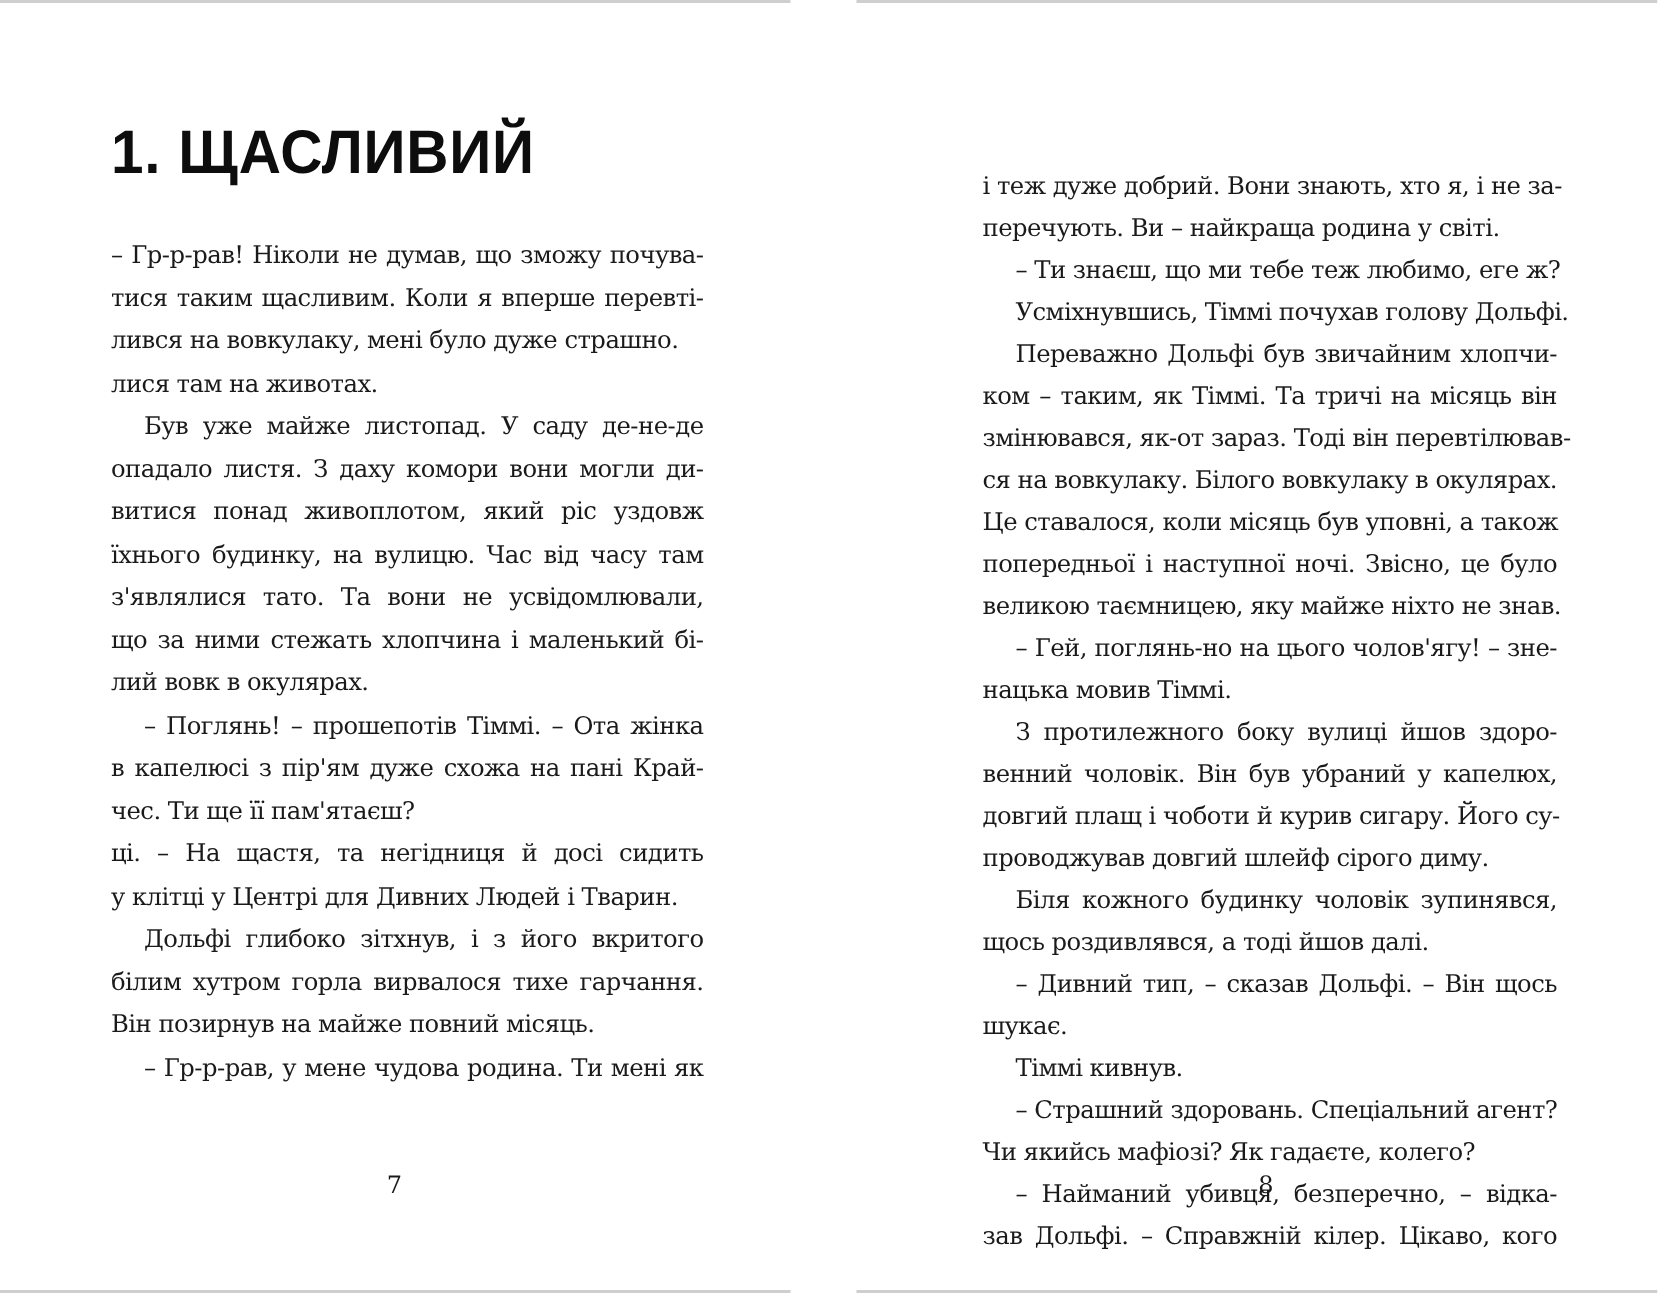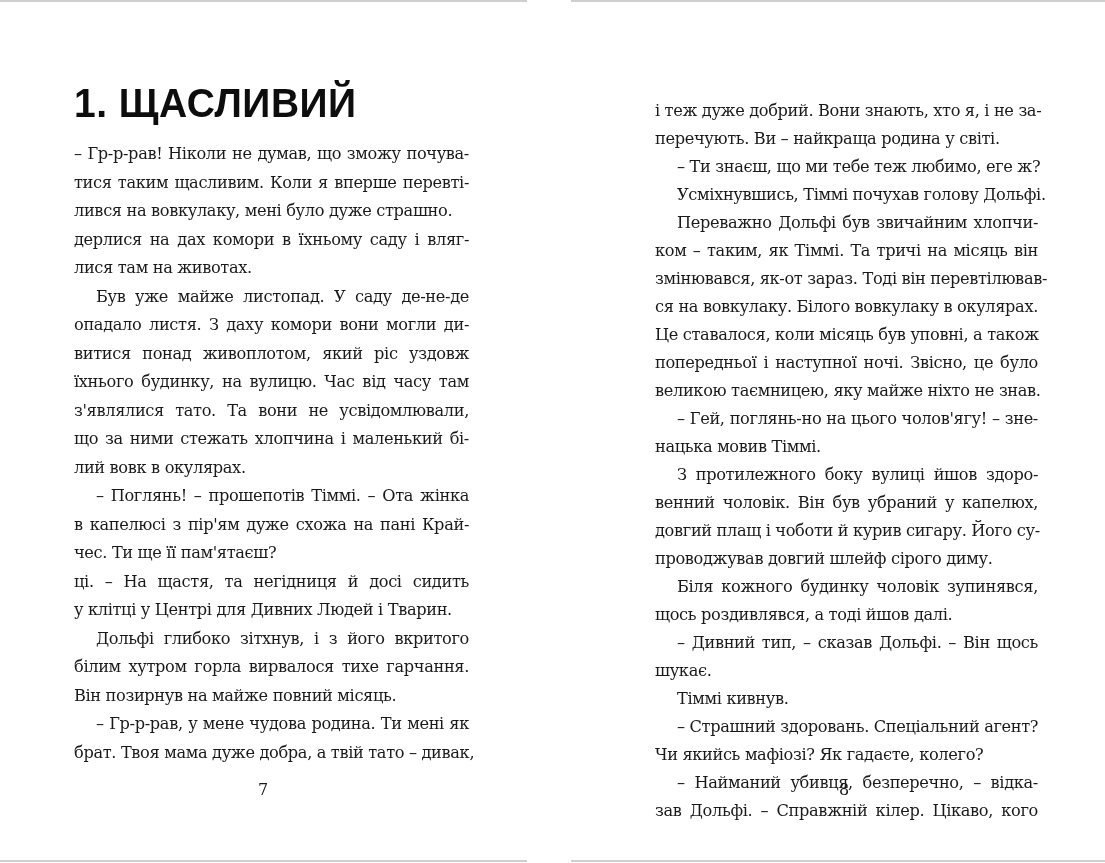--- a/index.html
+++ b/index.html
@@ -12,22 +12,22 @@
   .page-right { left: 571px; width: 534px; }
   .edge-top { position: absolute; top: 0; left: 0; right: 0; height: 2px; background: #cfcfcf; }
   .edge-bottom { position: absolute; bottom: 1px; left: 0; right: 0; height: 2px; background: #cfcfcf; }
   .chapter-title {
     position: absolute; left: 74px; top: 80px; margin: 0;
     font-family: "Liberation Sans", "DejaVu Sans", sans-serif; font-weight: 900;
     font-size: 39px; letter-spacing: 0.5px; color: #0d0d0d; line-height: 46px;
     transform: scaleY(1.05);
   }
   .text-block { position: absolute; }
-  .left-text { left: 74px; top: 140px; width: 395px; }
-  .right-text { left: 655px; top: 97px; width: 383px; }
+  .left-text { left: 74px; top: 156px; width: 395px; }
+  .right-text { left: 655px; top: 110px; width: 383px; }
   .line {
     display: block; height: 28.5px; line-height: 28.5px; font-size: 16.2px;
     white-space: nowrap; text-align: justify; text-align-last: justify; letter-spacing: -0.35px;
   }
   .right-text .line { height: 28px; line-height: 28px; }
   .line.indent { padding-left: 22px; }
   .line.last { text-align-last: left; }
   .page-number {
     position: absolute; top: 780px; font-size: 16px; line-height: 20px; text-align: center; width: 40px;
   }
@@ -45,39 +45,37 @@
   <div class="edge-top"></div>
   <div class="edge-bottom"></div>
 </div>
 
 <h1 class="chapter-title">1. ЩАСЛИВИЙ</h1>
 
 <div class="text-block left-text" id="left-text">
     <span class="line">– Гр-р-рав! Ніколи не думав, що зможу почува-</span>
     <span class="line">тися таким щасливим. Коли я вперше перевті-</span>
     <span class="line last">лився на вовкулаку, мені було дуже страшно.</span>
-    <span class="line">дерлися на дах комори в їхньому саду і вляг-</span>
     <span class="line last">лися там на животах.</span>
     <span class="line indent">Був уже майже листопад. У саду де-не-де</span>
     <span class="line">опадало листя. З даху комори вони могли ди-</span>
     <span class="line">витися понад живоплотом, який ріс уздовж</span>
     <span class="line">їхнього будинку, на вулицю. Час від часу там</span>
     <span class="line">з'являлися тато. Та вони не усвідомлювали,</span>
     <span class="line">що за ними стежать хлопчина і маленький бі-</span>
     <span class="line last">лий вовк в окулярах.</span>
     <span class="line indent">– Поглянь! – прошепотів Тіммі. – Ота жінка</span>
     <span class="line">в капелюсі з пір'ям дуже схожа на пані Край-</span>
     <span class="line last">чес. Ти ще її пам'ятаєш?</span>
     <span class="line">ці. – На щастя, та негідниця й досі сидить</span>
     <span class="line last">у клітці у Центрі для Дивних Людей і Тварин.</span>
     <span class="line indent">Дольфі глибоко зітхнув, і з його вкритого</span>
     <span class="line">білим хутром горла вирвалося тихе гарчання.</span>
     <span class="line last">Він позирнув на майже повний місяць.</span>
     <span class="line indent">– Гр-р-рав, у мене чудова родина. Ти мені як</span>
-    <span class="line">брат. Твоя мама дуже добра, а твій тато – дивак,</span>
   </div>
 <div class="text-block right-text" id="right-text">
     <span class="line">і теж дуже добрий. Вони знають, хто я, і не за-</span>
     <span class="line last">перечують. Ви – найкраща родина у світі.</span>
     <span class="line indent">– Ти знаєш, що ми тебе теж любимо, еге ж?</span>
     <span class="line indent">Усміхнувшись, Тіммі почухав голову Дольфі.</span>
     <span class="line indent">Переважно Дольфі був звичайним хлопчи-</span>
     <span class="line">ком – таким, як Тіммі. Та тричі на місяць він</span>
     <span class="line">змінювався, як-от зараз. Тоді він перевтілював-</span>
     <span class="line">ся на вовкулаку. Білого вовкулаку в окулярах.</span>

